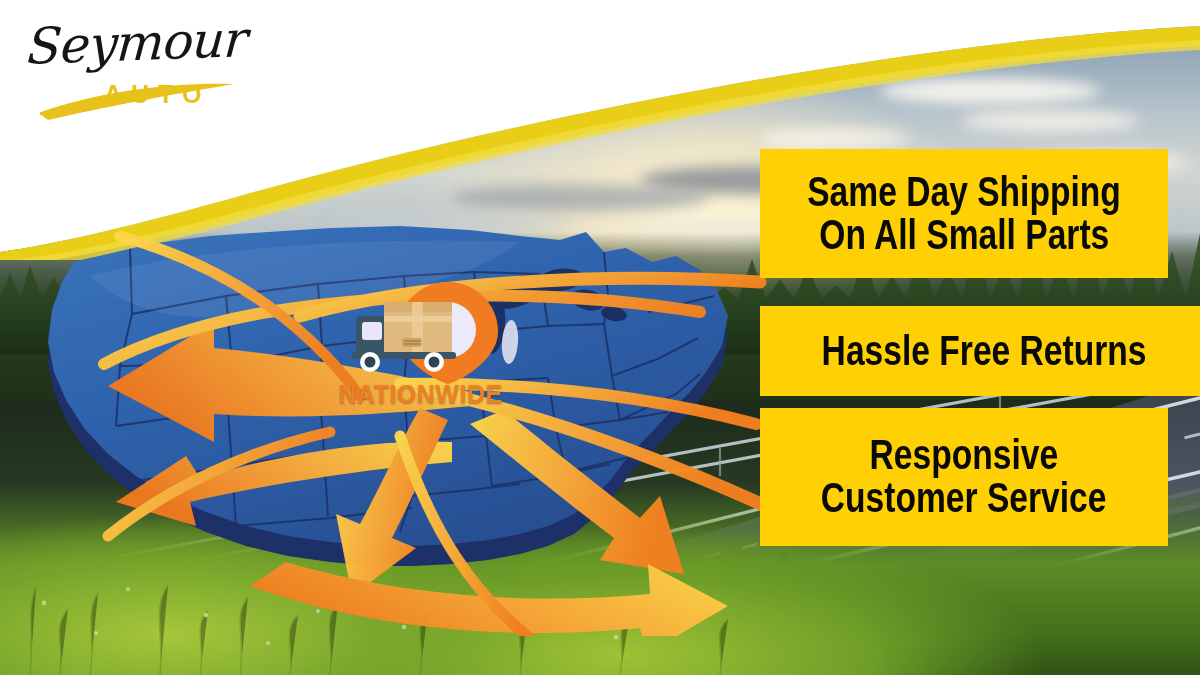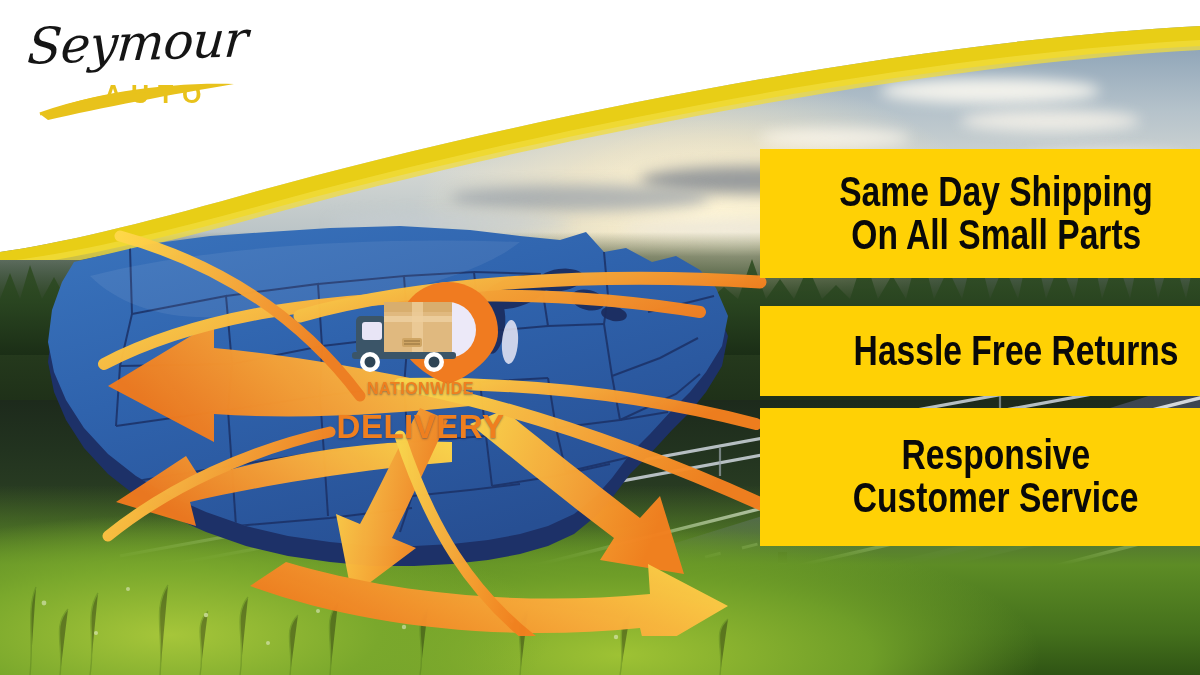--- a/index.html
+++ b/index.html
@@ -109,21 +109,21 @@
   
   .map-wrap { position:absolute; left: 0px; top: 196px; width: 800px; height: 440px; }
 
   
   .badge { position: absolute; left: 318px; top: 278px; width: 205px; height: 170px; }
   .badge-line1 {
     position: absolute; left: 0; top: 102px; width: 205px;
     text-align: center;
     font-family: "Liberation Sans", sans-serif;
     font-weight: bold;
-    font-size: 16px;
+    font-size: 25px;
     letter-spacing: .5px;
     color: #ef7f1f;
     text-shadow: 0 1px 2px rgba(20,40,90,.45);
   }
   .badge-line2 {
     position: absolute; left: 0; top: 130px; width: 205px;
     text-align: center;
     font-family: "Liberation Sans", sans-serif;
     font-weight: bold;
     font-size: 33px;
@@ -133,21 +133,20 @@
   }
 
   
   .callout {
     position: absolute;
     background: #ffd105;
     display: flex;
     flex-direction: column;
     align-items: center;
     justify-content: center;
-    padding-left: 32px;
   }
   .callout .ln {
     font-family: "Liberation Sans", sans-serif;
     font-weight: bold;
     color: #090909;
     white-space: nowrap;
     transform: scaleX(.80);
     transform-origin: center center;
     line-height: 1.02;
   }
@@ -386,21 +385,20 @@
         <line x1="86" y1="63" x2="102" y2="63" stroke="#9e7a45" stroke-width="1.3"></line>
         <line x1="86" y1="66" x2="102" y2="66" stroke="#9e7a45" stroke-width="1.3"></line>
         <rect x="34" y="74" width="104" height="7" rx="3" fill="#3b5568"></rect>
         <circle cx="52" cy="84" r="10" fill="#ffffff"></circle>
           <circle cx="52" cy="84" r="5.5" fill="#2d4455"></circle>
         <circle cx="116" cy="84" r="10" fill="#ffffff"></circle>
           <circle cx="116" cy="84" r="5.5" fill="#2d4455"></circle>
       </g>
     </svg>
     <div class="badge-line1">NATIONWIDE</div>
-    <div class="badge-line2">DELIVERY</div>
   </div>
 
   <div class="callout" id="callout-1">
     <div class="ln">Same Day Shipping</div>
     <div class="ln">On All Small Parts</div>
   </div>
 
   <div class="callout" id="callout-2">
     <div class="ln">Hassle Free Returns</div>
   </div>

